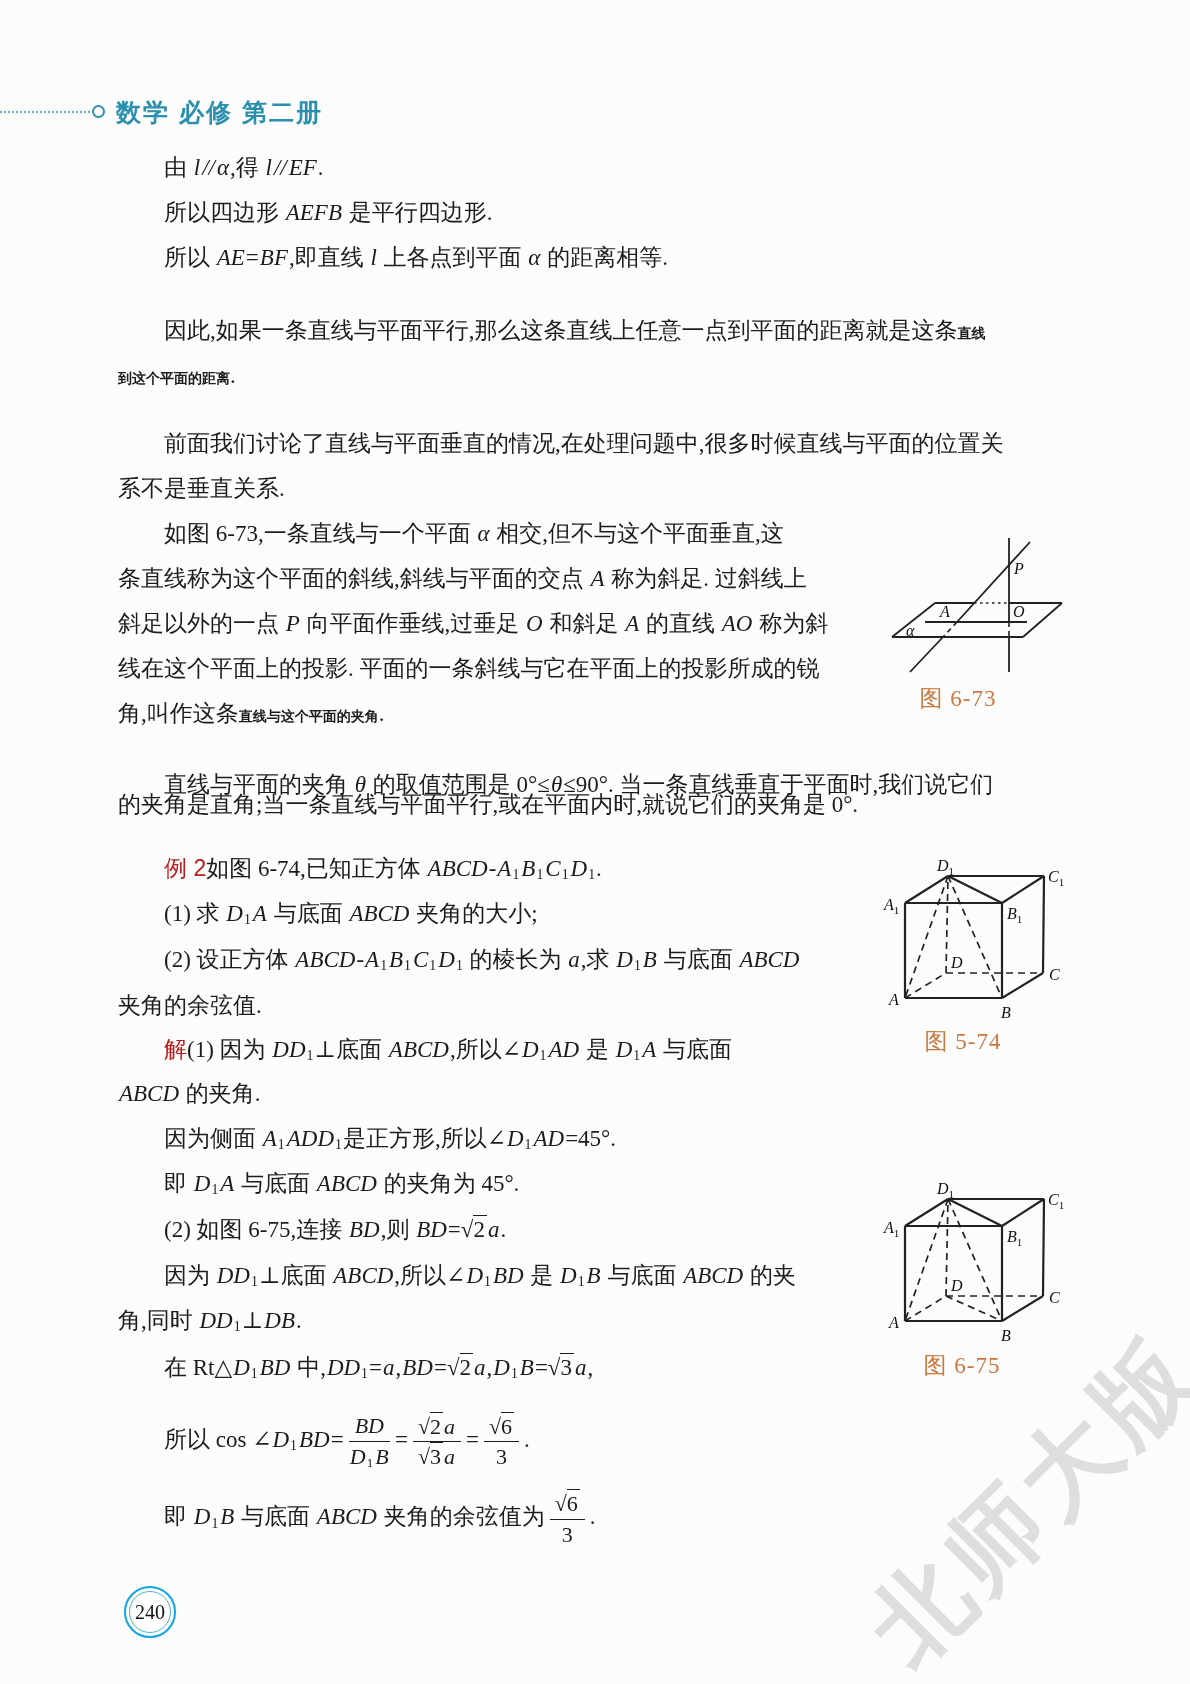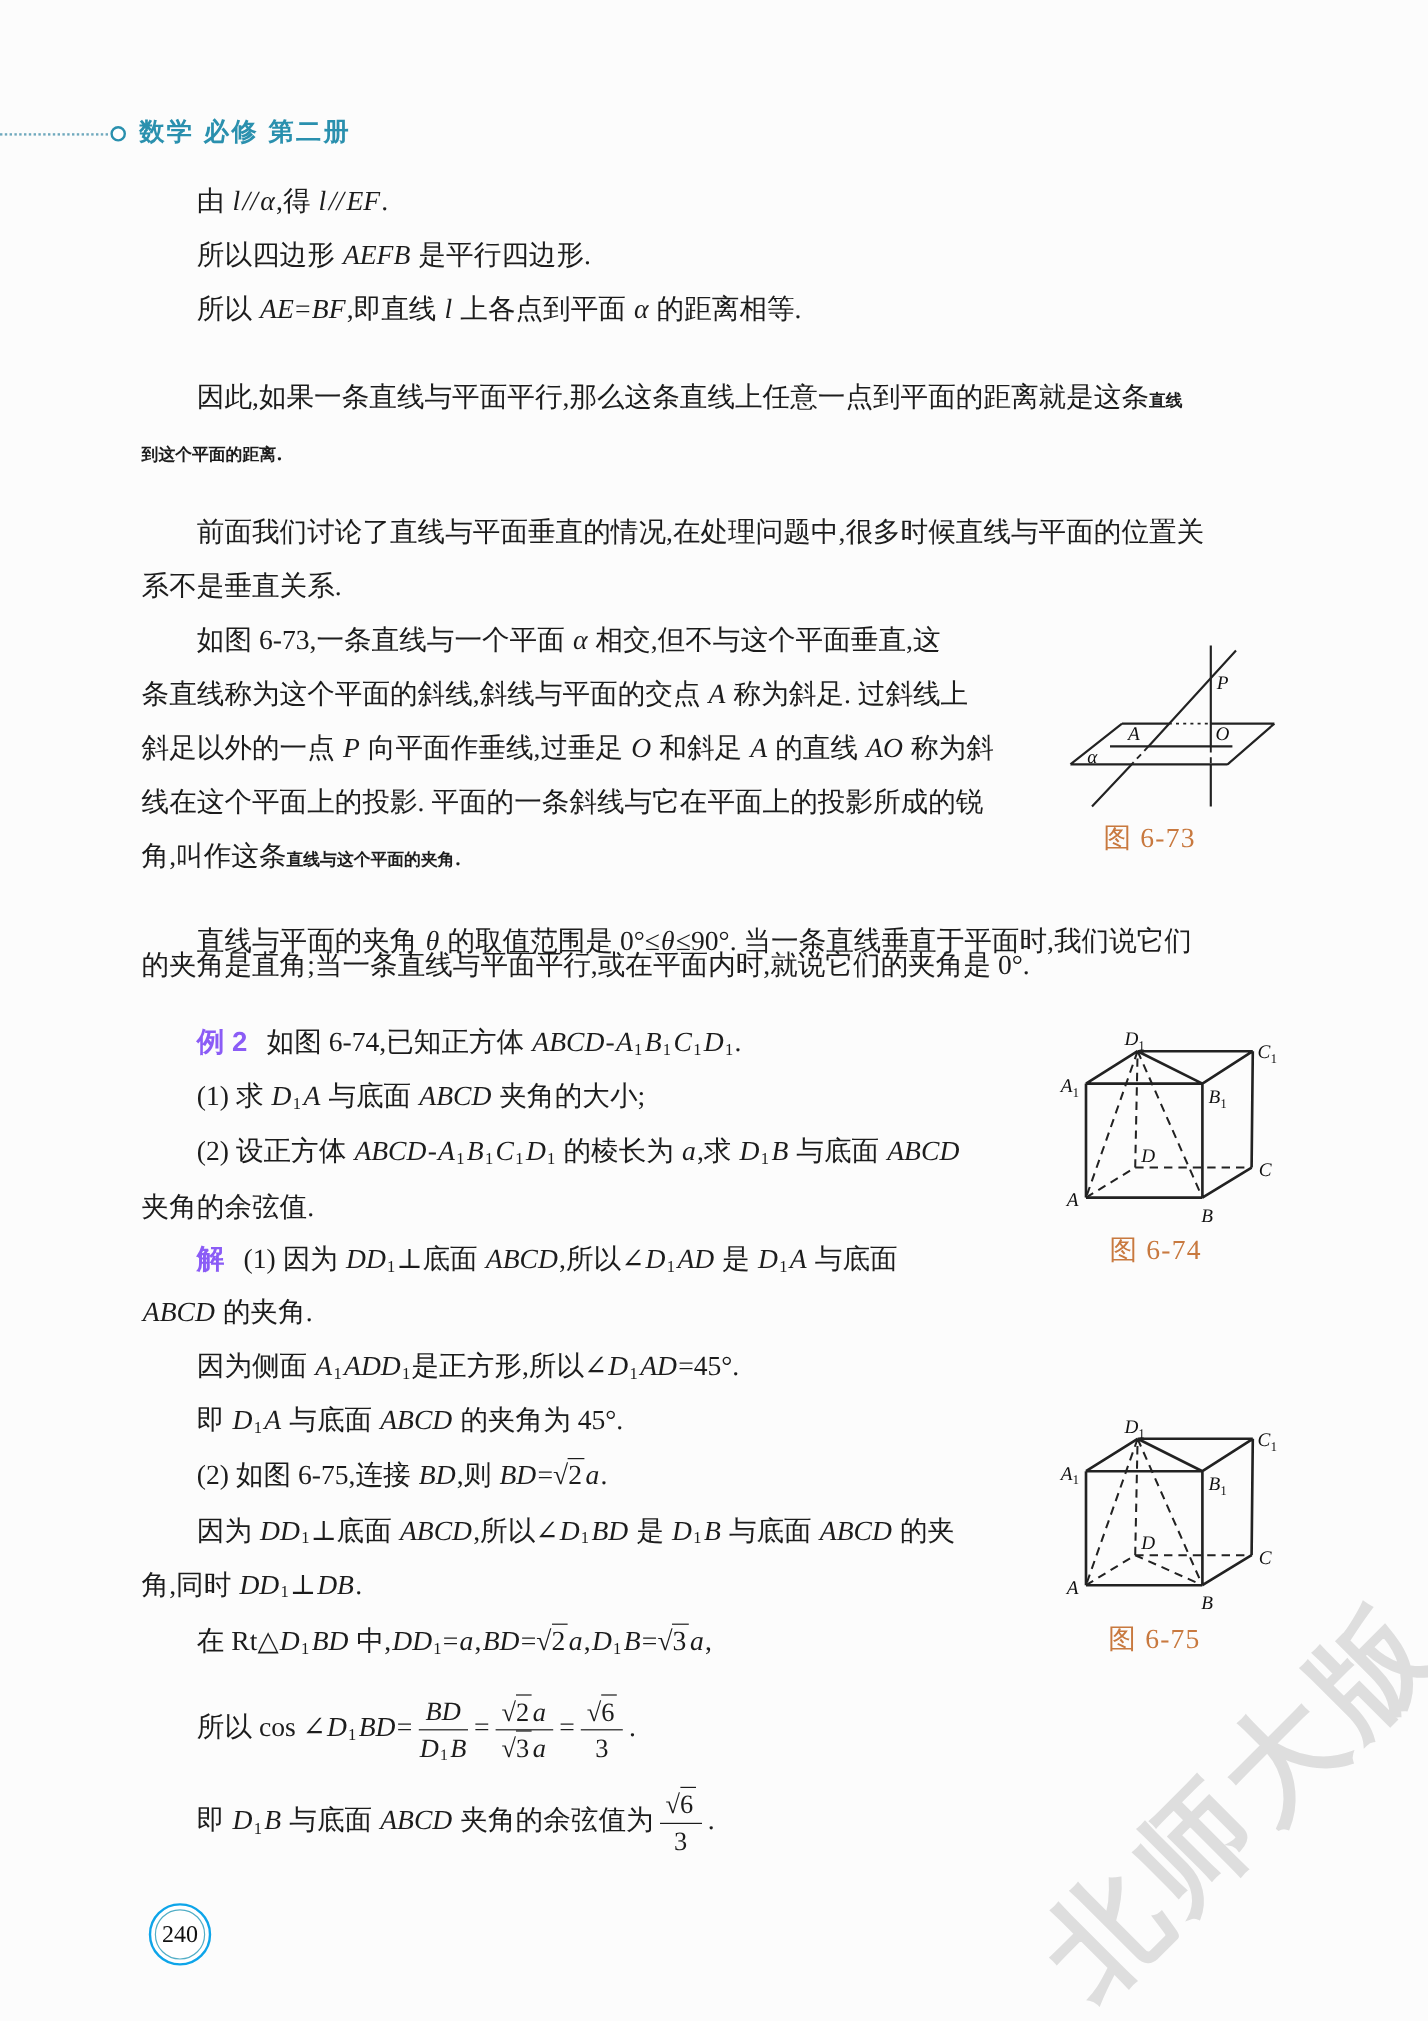--- a/index.html
+++ b/index.html
@@ -3,29 +3,29 @@
 <meta charset="utf-8">
 <style>
   html,body{margin:0;padding:0;}
   body{width:1190px;height:1684px;overflow:hidden;background:#fbfbfb;
        font-family:"Liberation Serif","DejaVu Serif",serif;}
   #page{position:relative;width:1190px;height:1684px;background:#fcfcfc;overflow:hidden;}
 
   
   .hdr-rule{position:absolute;left:0;top:111px;width:90px;border-top:2px dotted #6fa9bd;}
   .hdr-dot{position:absolute;left:92px;top:105px;width:9px;height:9px;border:2.5px solid #2a90ae;border-radius:50%;background:#fff;}
-  .hdr-title{position:absolute;left:116px;top:96px;font-size:21px;font-weight:700;color:#2a90ae;
+  .hdr-title{position:absolute;left:116px;top:96px;font-size:25px;font-weight:700;color:#2a90ae;
              letter-spacing:2px;font-family:"Liberation Sans","DejaVu Sans",sans-serif;}
 
   
   .ln{position:absolute;left:118px;white-space:pre;font-size:23px;color:#1c1c1c;line-height:32px;}
   .ind{padding-left:46px;}
   .s-i{font-style:italic;padding:0 1px;}
   .s-b{font-weight:700;font-family:"Liberation Sans","DejaVu Sans",sans-serif;font-size:14px;}
-  .s-teal{color:#8b5cf6;font-weight:700;margin-right:16px;font-family:"Liberation Sans","DejaVu Sans",sans-serif;}
+  .s-teal{color:#b91c1c;font-weight:400;font-family:"Liberation Sans","DejaVu Sans",sans-serif;}
   .s-sub{font-size:0.6em;vertical-align:-0.25em;font-style:normal;margin-right:1px;}
   .s-sq .ovl{border-top:1.6px solid currentColor;padding:1px 2px 0 0;}
   .frac{display:inline-flex;flex-direction:column;align-items:center;vertical-align:middle;
         margin:0 5px;font-size:22px;line-height:1.25;}
   .fnum{border-bottom:1.8px solid #1c1c1c;padding:0 5px 1px;}
   .fden{padding-top:1px;}
 
   
   .fig{position:absolute;}
   .fig svg{display:block;}
@@ -118,21 +118,21 @@
       <text class="fig-label" x="77" y="13"><tspan>D</tspan><tspan class="svgsub" dy="4">1</tspan></text>
       <text class="fig-label" x="188" y="24"><tspan>C</tspan><tspan class="svgsub" dy="4">1</tspan></text>
       <text class="fig-label" x="24" y="52"><tspan>A</tspan><tspan class="svgsub" dy="4">1</tspan></text>
       <text class="fig-label" x="147" y="61"><tspan>B</tspan><tspan class="svgsub" dy="4">1</tspan></text>
       <text class="fig-label" x="91" y="110"><tspan>D</tspan></text>
       <text class="fig-label" x="189" y="122"><tspan>C</tspan></text>
       <text class="fig-label" x="29" y="147"><tspan>A</tspan></text>
       <text class="fig-label" x="141" y="160"><tspan>B</tspan></text>
     </svg>
   </div>
-  <div class="fig-caption" style="left:838px;top:1026px">图 6-74</div>
+  <div class="fig-caption" style="left:838px;top:1026px">图 5-74</div>
 
   <div class="fig" style="left:860px;top:1181px">
     <svg width="220" height="170" viewBox="0 0 220 170">
       <g stroke="#222" stroke-width="2.2" fill="none">
         <path d="M45 45H142 M45 45L88 18 M88 18H184 M142 45L184 18 M88 18L142 45 M45 45V140 M142 45V140 M184 18L183 115 M45 140H142 M142 140L183 115"></path>
       </g>
       <g stroke="#222" stroke-width="1.7" fill="none" stroke-dasharray="7 5">
         <path d="M45 140L86 115 M86 115H183 M86 115L88 18 M88 18L45 140 M88 18L142 140 M86 115L142 140"></path>
       </g>
       <text class="fig-label" x="77" y="13"><tspan>D</tspan><tspan class="svgsub" dy="4">1</tspan></text>

